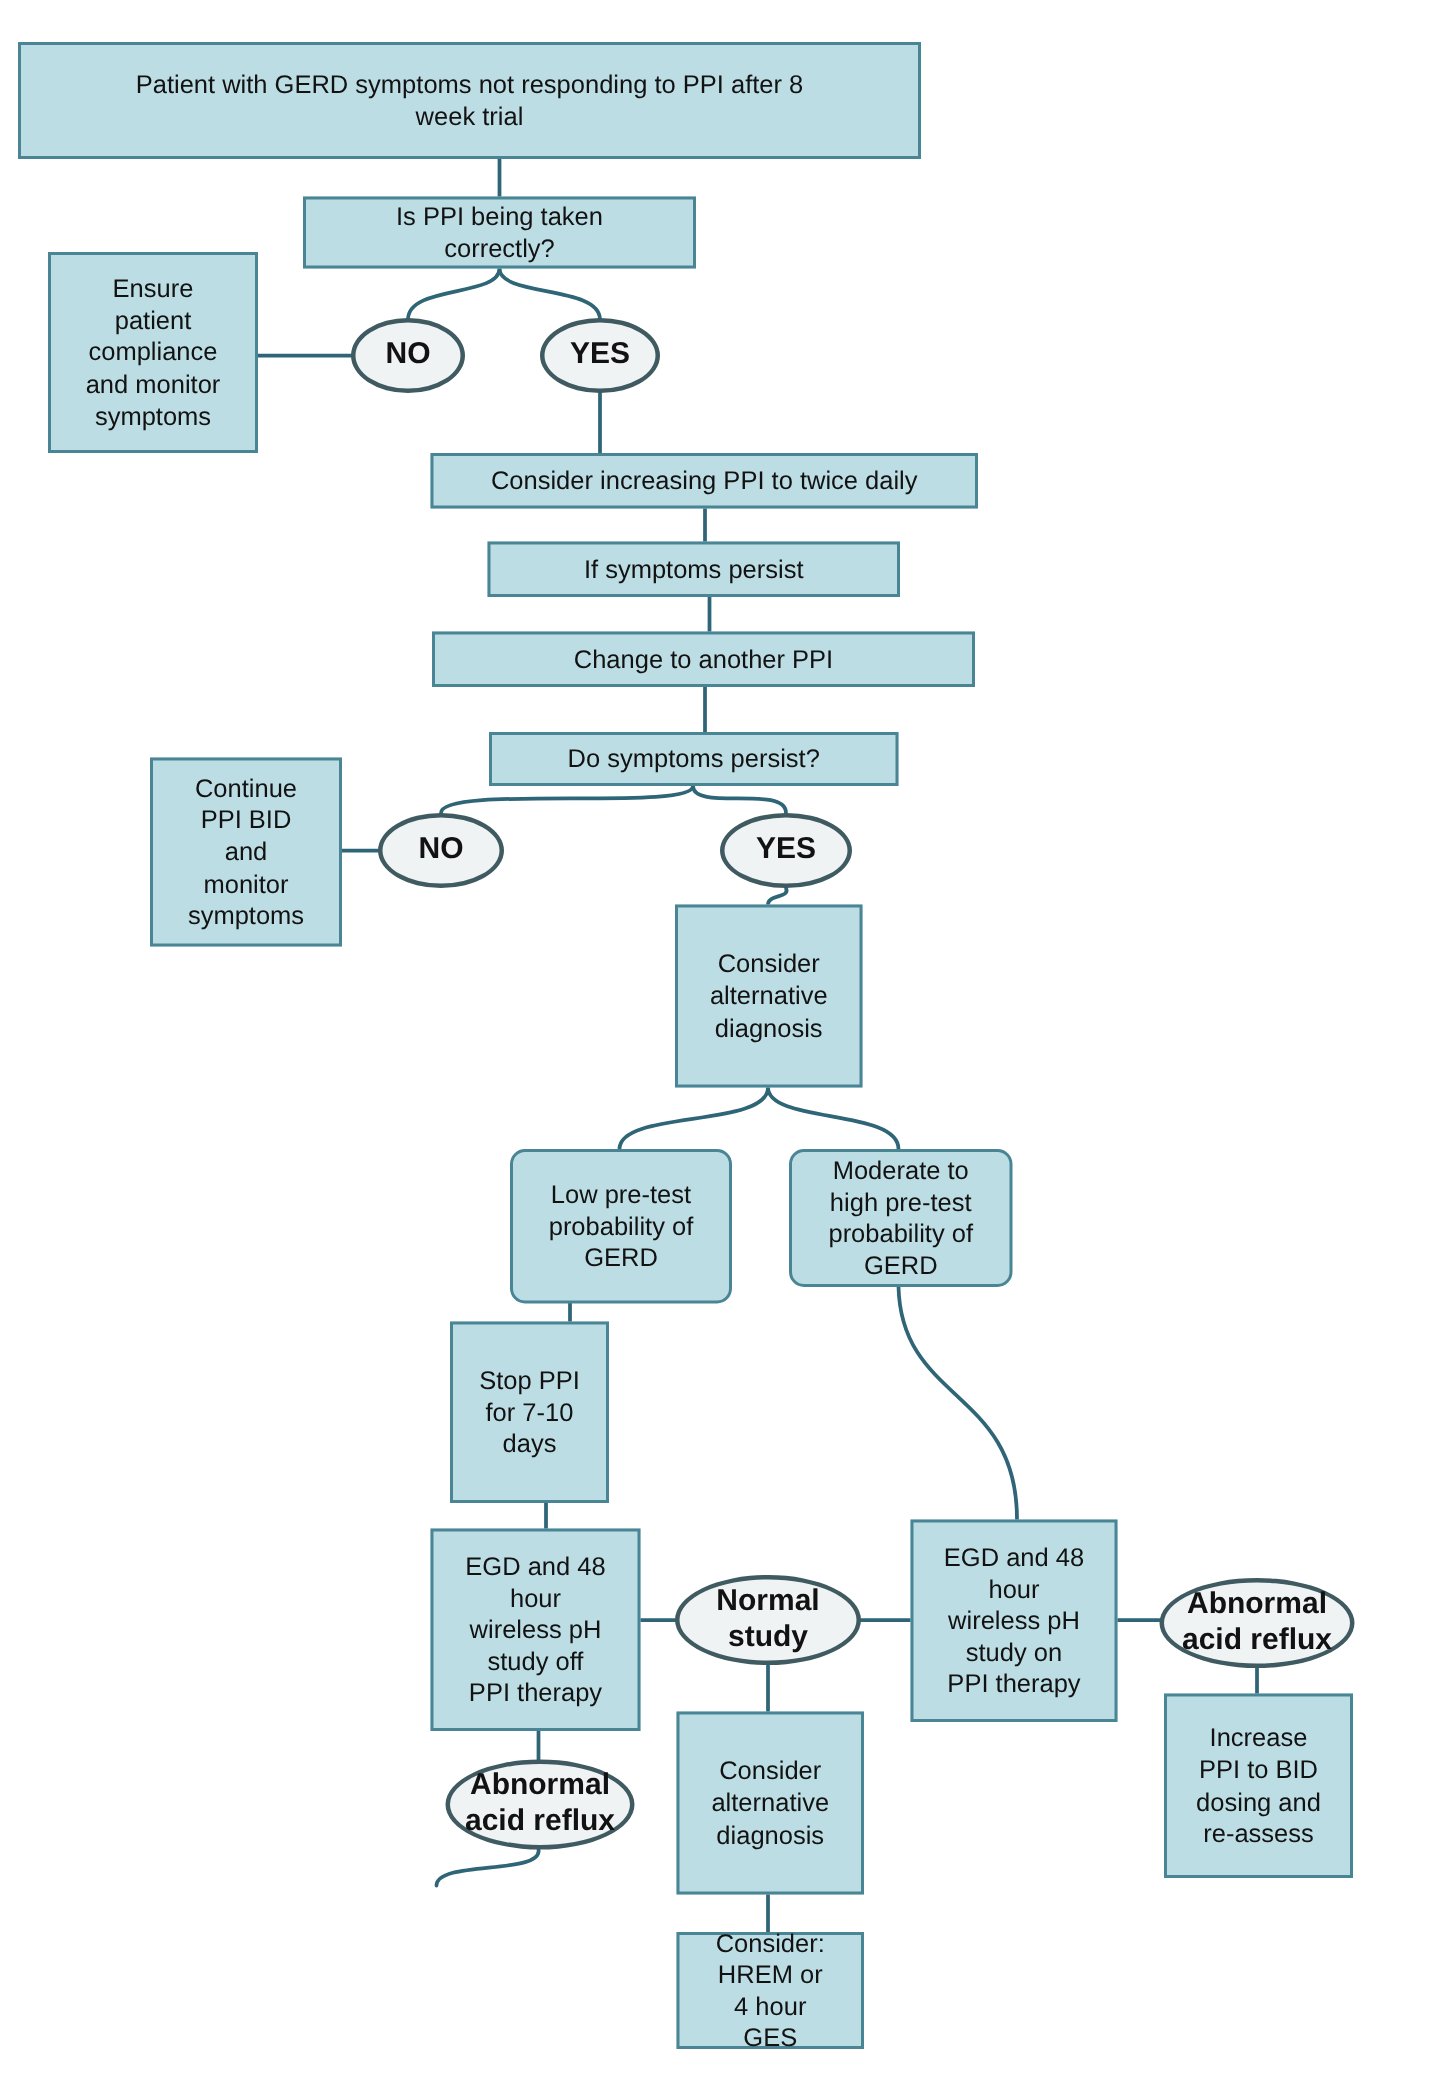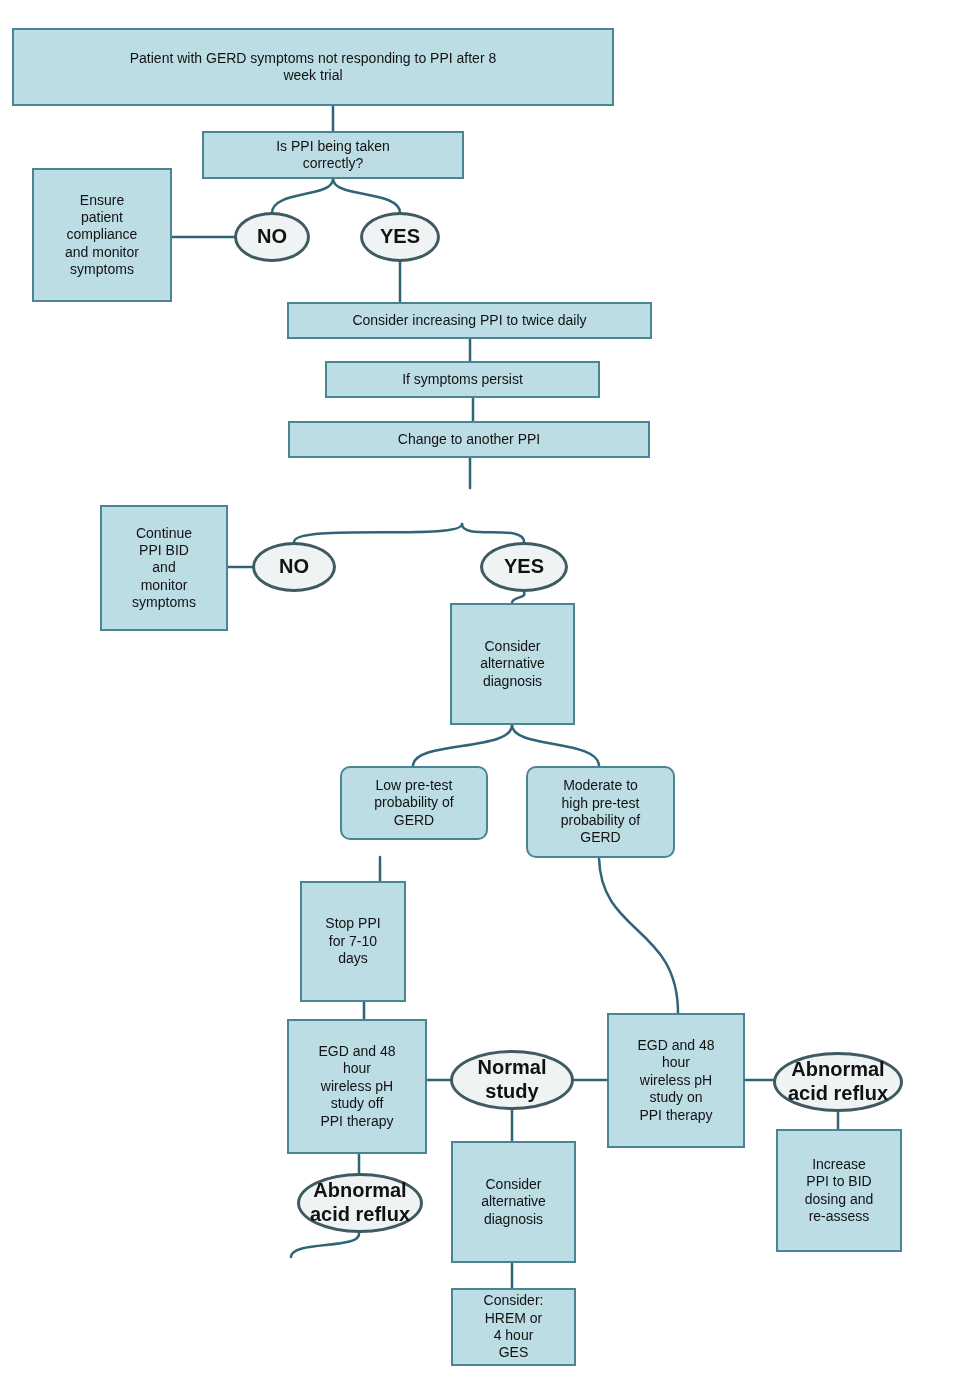--- a/index.html
+++ b/index.html
@@ -11,21 +11,21 @@
   .canvas{
     position:relative;width:954px;height:1396px;background:var(--background);
     font-family:"Liberation Sans", sans-serif;color:var(--text);overflow:hidden;
   }
   svg.connectors{position:absolute;left:0;top:0;z-index:0;}
   svg.connectors path, svg.connectors line{stroke:var(--connector);stroke-width:2.5;fill:none;stroke-linecap:round;}
   .node{
     position:absolute;z-index:1;display:flex;align-items:center;justify-content:center;
     text-align:center;white-space:pre-line;box-sizing:border-box;
     background:var(--box-fill);border:2px solid var(--box-border);
-    font-size:14px;line-height:1.24;padding:2px 4px;
+    font-size:17px;line-height:1.24;padding:2px 4px;
   }
   .node.round{border-radius:10px;}
   .node.ellipse{
     background:var(--ellipse-fill);border:3px solid var(--ellipse-border);
     border-radius:50%;font-weight:bold;font-size:20px;line-height:1.18;padding:0;
   }
 </style>
 </head>
 <body>
 
@@ -74,36 +74,37 @@
   <div class="node ellipse" style="left:234px;top:212px;width:76px;height:50px;">NO</div>
 
   <div class="node ellipse" style="left:360px;top:212px;width:80px;height:50px;">YES</div>
 
   <div class="node" style="left:287px;top:302px;width:365px;height:37px;">Consider increasing PPI to twice daily</div>
 
   <div class="node" style="left:325px;top:361px;width:275px;height:37px;">If symptoms persist</div>
 
   <div class="node" style="left:288px;top:421px;width:362px;height:37px;">Change to another PPI</div>
 
+  <div class="node" style="left:326px;top:488px;width:273px;height:36px;">Do symptoms persist?</div>
 
   <div class="node" style="left:100px;top:505px;width:128px;height:126px;">Continue
 PPI BID
 and
 monitor
 symptoms</div>
 
   <div class="node ellipse" style="left:252px;top:542px;width:84px;height:50px;">NO</div>
 
   <div class="node ellipse" style="left:480px;top:542px;width:88px;height:50px;">YES</div>
 
   <div class="node" style="left:450px;top:603px;width:125px;height:122px;">Consider
 alternative
 diagnosis</div>
 
-  <div class="node round" style="left:340px;top:766px;width:148px;height:74px;">Low pre-test
+  <div class="node round" style="left:340px;top:766px;width:148px;height:103px;">Low pre-test
 probability of
 GERD</div>
 
   <div class="node round" style="left:526px;top:766px;width:149px;height:92px;">Moderate to
 high pre-test
 probability of
 GERD</div>
 
   <div class="node" style="left:300px;top:881px;width:106px;height:121px;">Stop PPI
 for 7-10

